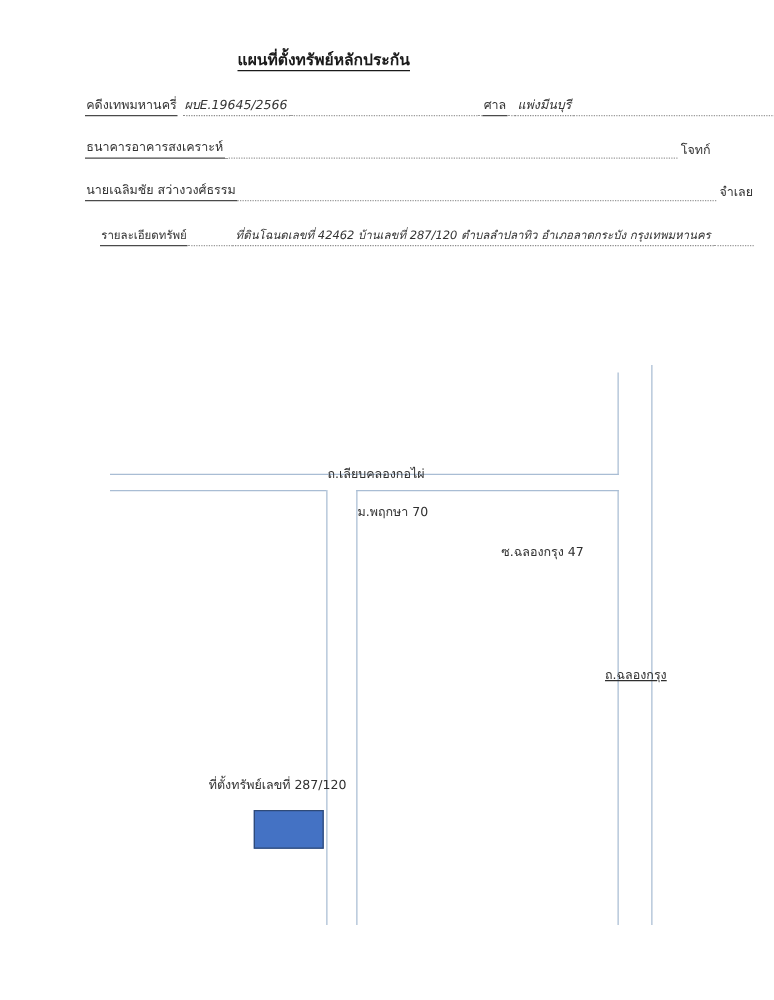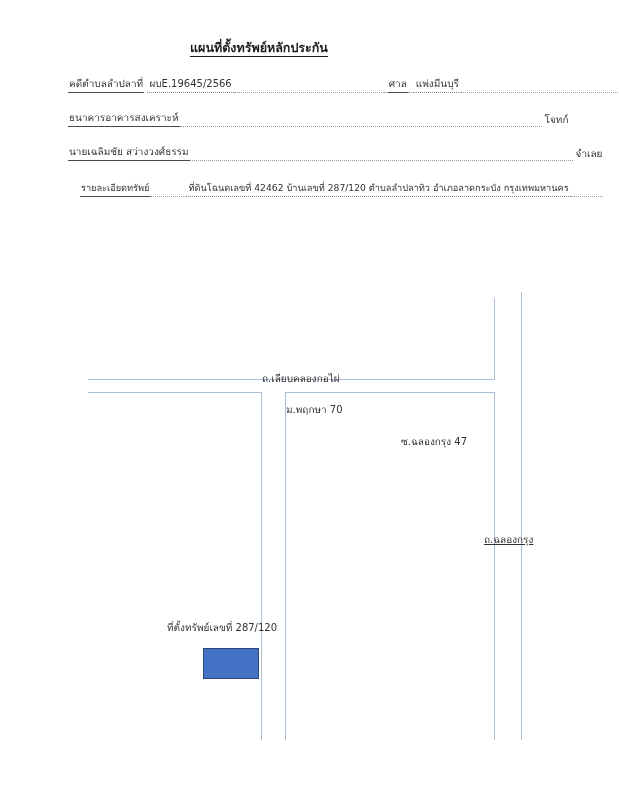--- a/index.html
+++ b/index.html
@@ -50,20 +50,21 @@
     display: inline-block;
     vertical-align: bottom;
   }
   .lbl {
     border-bottom: 0.9px solid #4a4a4a;
     padding: 0 1px 1px 1px;
   }
   .val {
     border-bottom: 0.9px dotted #8a8a8a;
     padding: 0 2px 1px 2px;
+    font-style: italic;
   }
   .dots {
     border-bottom: 0.9px dotted #9a9a9a;
     padding-bottom: 1px;
   }
   .tail {
     padding-left: 3px;
   }
 
   .fl1 .d1 { width: 150px; }
@@ -109,21 +110,21 @@
   }
 </style>
 </head>
 <body>
 
 <div id="doc-title">
   <span>แผนที่ตั้งทรัพย์หลักประกัน</span>
 </div>
 
 <div class="form-line fl1">
-  <span class="seg lbl">คดีตำบลลำปลาที่</span>
+  <span class="seg lbl">คดีงเทพมหานครี่</span>
   <span class="seg val">ผบE.19645/2566</span><span class="seg dots d1"></span><span class="seg dots" style="width:4px"></span><span class="seg lbl">ศาล</span><span class="seg dots" style="width:6px"></span><span class="seg val">แพ่งมีนบุรี</span><span class="seg dots d2"></span>
 </div>
 
 <div class="form-line fl2">
   <span class="seg lbl">ธนาคารอาคารสงเคราะห์</span><span class="seg dots d1"></span><span class="seg tail">โจทก์</span>
 </div>
 
 <div class="form-line fl3">
   <span class="seg lbl">นายเฉลิมชัย  สว่างวงศ์ธรรม</span><span class="seg dots d1"></span><span class="seg tail">จำเลย</span>
 </div>

